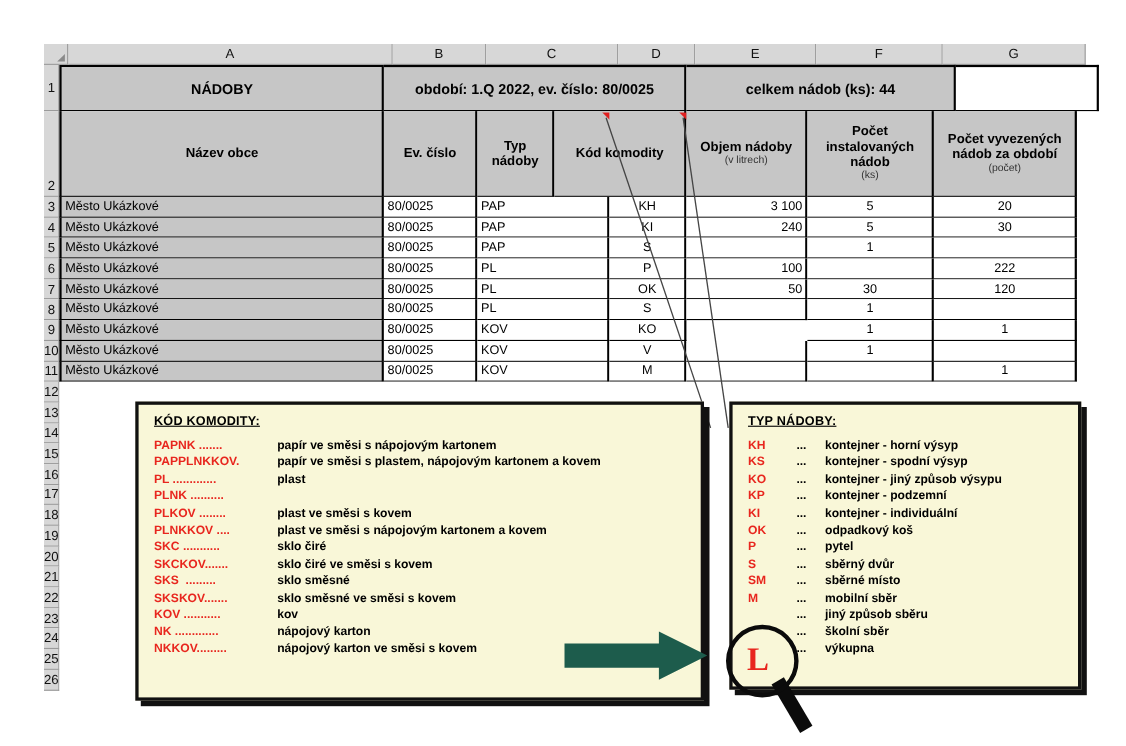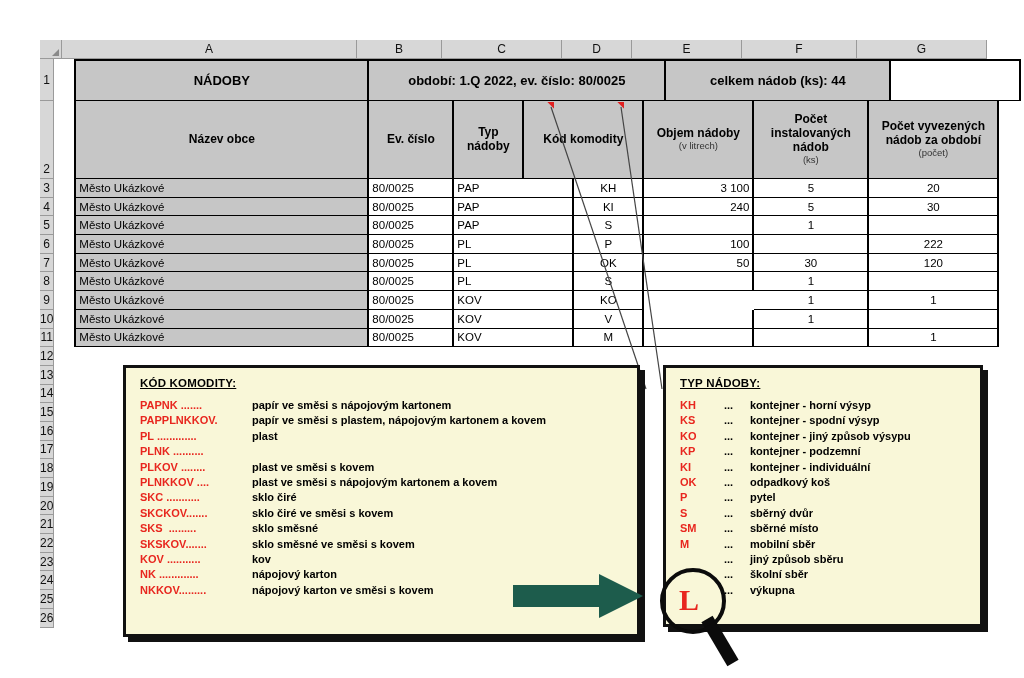--- a/index.html
+++ b/index.html
@@ -36,21 +36,21 @@
   }
 
   
   .body-wrap { display:flex; }
   .rowhead-col { width:22px; }
   .rowhead {
     background:#d7d7d7; border-right:1px solid #9a9a9a; border-bottom:1px solid #9a9a9a;
     font-size:12px; color:#111; display:flex; align-items:center; justify-content:center;
   }
 
-  .grid { position:relative;padding-left:20px; }
+  .grid { position:relative; }
 
   
   .trow { display:flex; }
   .cell {
     border-right:1px solid #000; border-bottom:1px solid #000;
     font-size:11.5px; color:#000;
     display:flex; align-items:center;
     padding:0 3px; background:#ffffff;
     overflow:hidden; white-space:nowrap;
   }
@@ -159,22 +159,22 @@
       <div class="rowhead" style="height:18.7px">23</div>
       <div class="rowhead" style="height:18.7px">24</div>
       <div class="rowhead" style="height:18.7px">25</div>
       <div class="rowhead" style="height:18.7px">26</div>
     </div>
 
     <div class="grid">
 
       <div class="trow r1">
         <div class="cell grey thickleft thicktop bold" style="width:295px;border-right:2px solid #000">NÁDOBY</div>
-        <div class="cell grey thicktop bold" style="width:297px;border-right:2px solid #000">období: 1.Q 2022,   ev. číslo: 80/0025</div>
-        <div class="cell grey thicktop bold" style="width:225px;border-right:2px solid #000">celkem nádob (ks):  44</div>
+        <div class="cell grey thicktop bold" style="width:275px;border-right:2px solid #000">období: 1.Q 2022,   ev. číslo: 80/0025</div>
+        <div class="cell grey thicktop bold" style="width:245px;border-right:2px solid #000">celkem nádob (ks):  44</div>
         <div class="cell thicktop" style="width:130px;border-right:2px solid #000"></div>
       </div>
 
       <div class="trow r2">
         <div class="cell grey thickleft" style="width:295px;border-right:2px solid #000">
           <span>Název obce</span>
         </div>
         <div class="cell grey" style="width:85px;border-right:2px solid #000">
           <span>Ev. číslo</span>
         </div>

